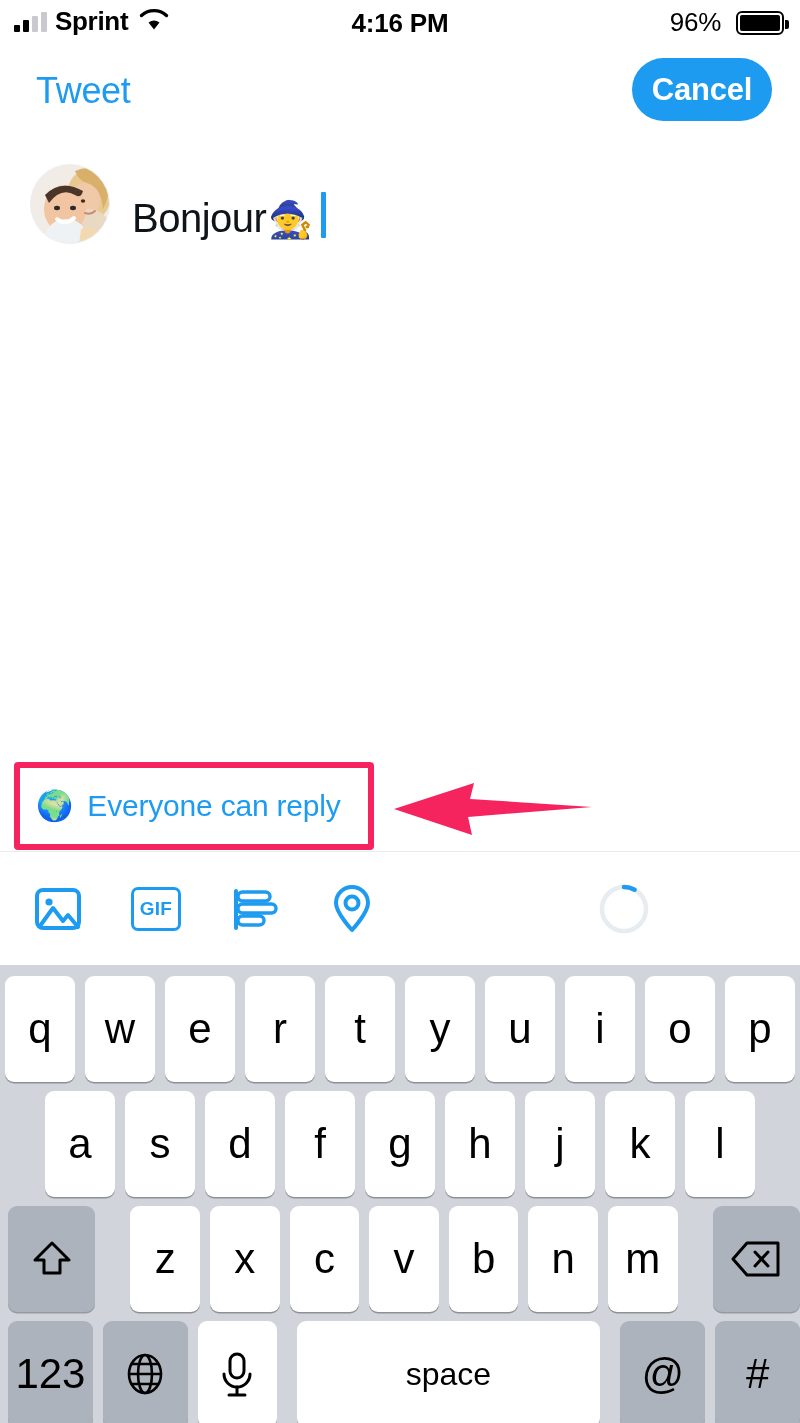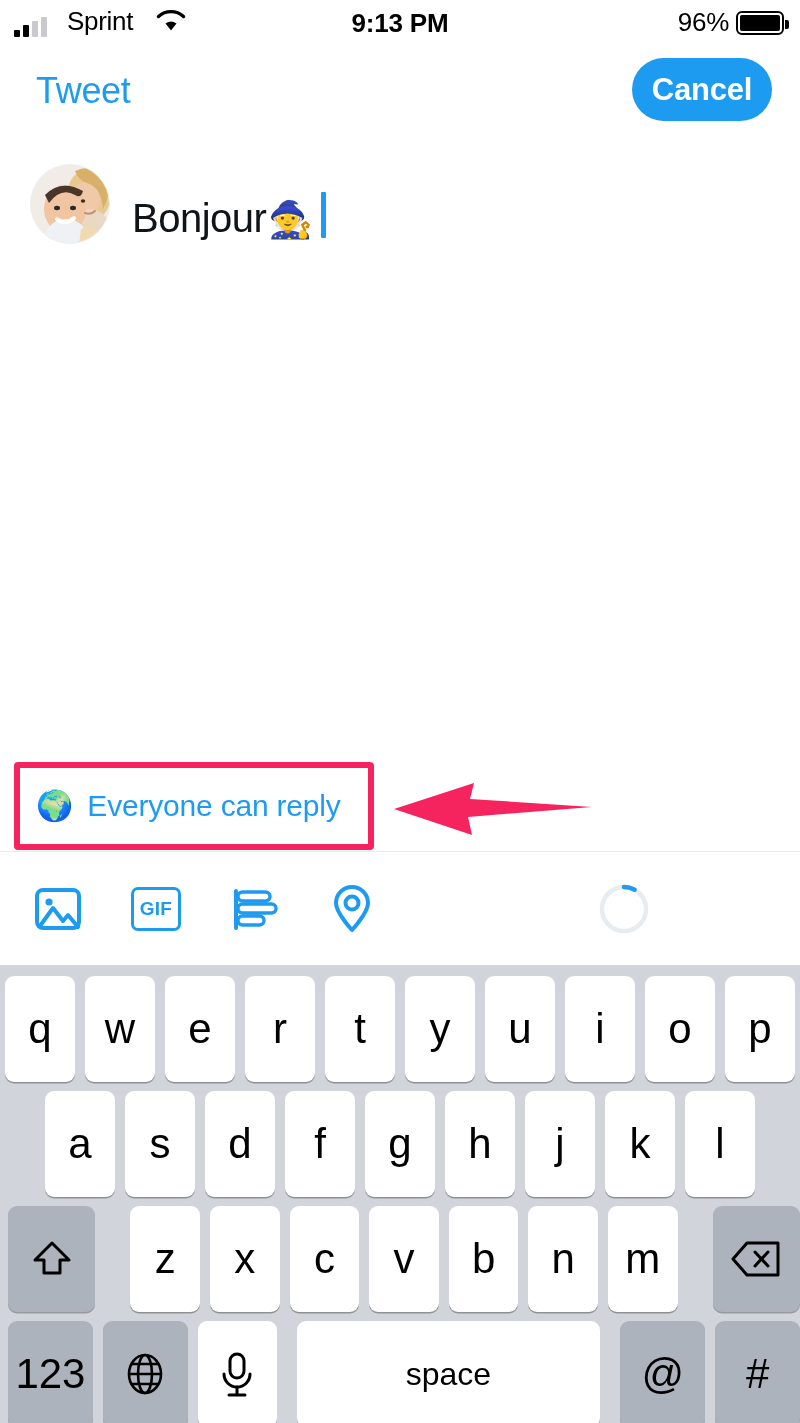--- a/index.html
+++ b/index.html
@@ -16,38 +16,38 @@
   }
 
   
   #status-bar {
     position: absolute; left: 0; top: 0;
     width: 800px; height: 48px;
     display: flex; align-items: center;
   }
   #status-left {
     position: absolute; left: 14px; top: 6px;
-    display: flex; align-items: flex-end; gap: 20px;
+    display: flex; align-items: center; gap: 8px; font-weight: bold;
   }
   .sig-bars { display: flex; align-items: flex-end; gap: 3px; height: 20px; }
   .sig-bars i { display: block; width: 6px; border-radius: 1px; background: #c9c9cf; }
   .sig-bars i.on { background: #000; }
   .sig-bars i:nth-child(1) { height: 7px; }
   .sig-bars i:nth-child(2) { height: 12px; }
   .sig-bars i:nth-child(3) { height: 16px; }
   .sig-bars i:nth-child(4) { height: 20px; }
   #carrier-label { font-size: 26px; color: #000; letter-spacing: -0.3px; }
   #status-time {
     position: absolute; left: 0; right: 0; top: 8px;
     text-align: center; font-size: 26px; font-weight: bold; color: #000;
     letter-spacing: -0.2px;
   }
   #status-right {
     position: absolute; right: 16px; top: 7px;
-    display: flex; align-items: center; gap: 7px;
+    display: flex; align-items: center; gap: 15px;
   }
   #battery-percent { font-size: 26px; color: #000; letter-spacing: -0.3px; }
   .battery {
     position: relative; width: 48px; height: 24px;
     border: 2.5px solid #000; border-radius: 6px;
   }
   .battery::after {
     content: ""; position: absolute; right: -7px; top: 7px;
     width: 4px; height: 9px; background: #000; border-radius: 0 2px 2px 0;
   }
@@ -212,21 +212,21 @@
       </span>
       <span id="carrier-label">Sprint</span>
       <span style="display:inline-block;margin-left:2px;">
         <svg width="32" height="24" viewBox="0 0 32 24">
           <path d="M16 21.5 L10.5 14.6 A9 9 0 0 1 21.5 14.6 Z" fill="#000"></path>
           <path d="M3.5 7.5 A18.5 18.5 0 0 1 28.5 7.5" stroke="#000" stroke-width="3.4" fill="none" stroke-linecap="round"></path>
         </svg>
       </span>
     </div>
 
-    <div id="status-time">9:13 PM</div>
+    <div id="status-time">4:16 PM</div>
 
     <div id="status-right">
       <span id="battery-percent">96%</span>
       <span class="battery">
           <span style="width:40px;"></span>
         </span>
     </div>
   </div>
 
   <div id="nav-bar">

